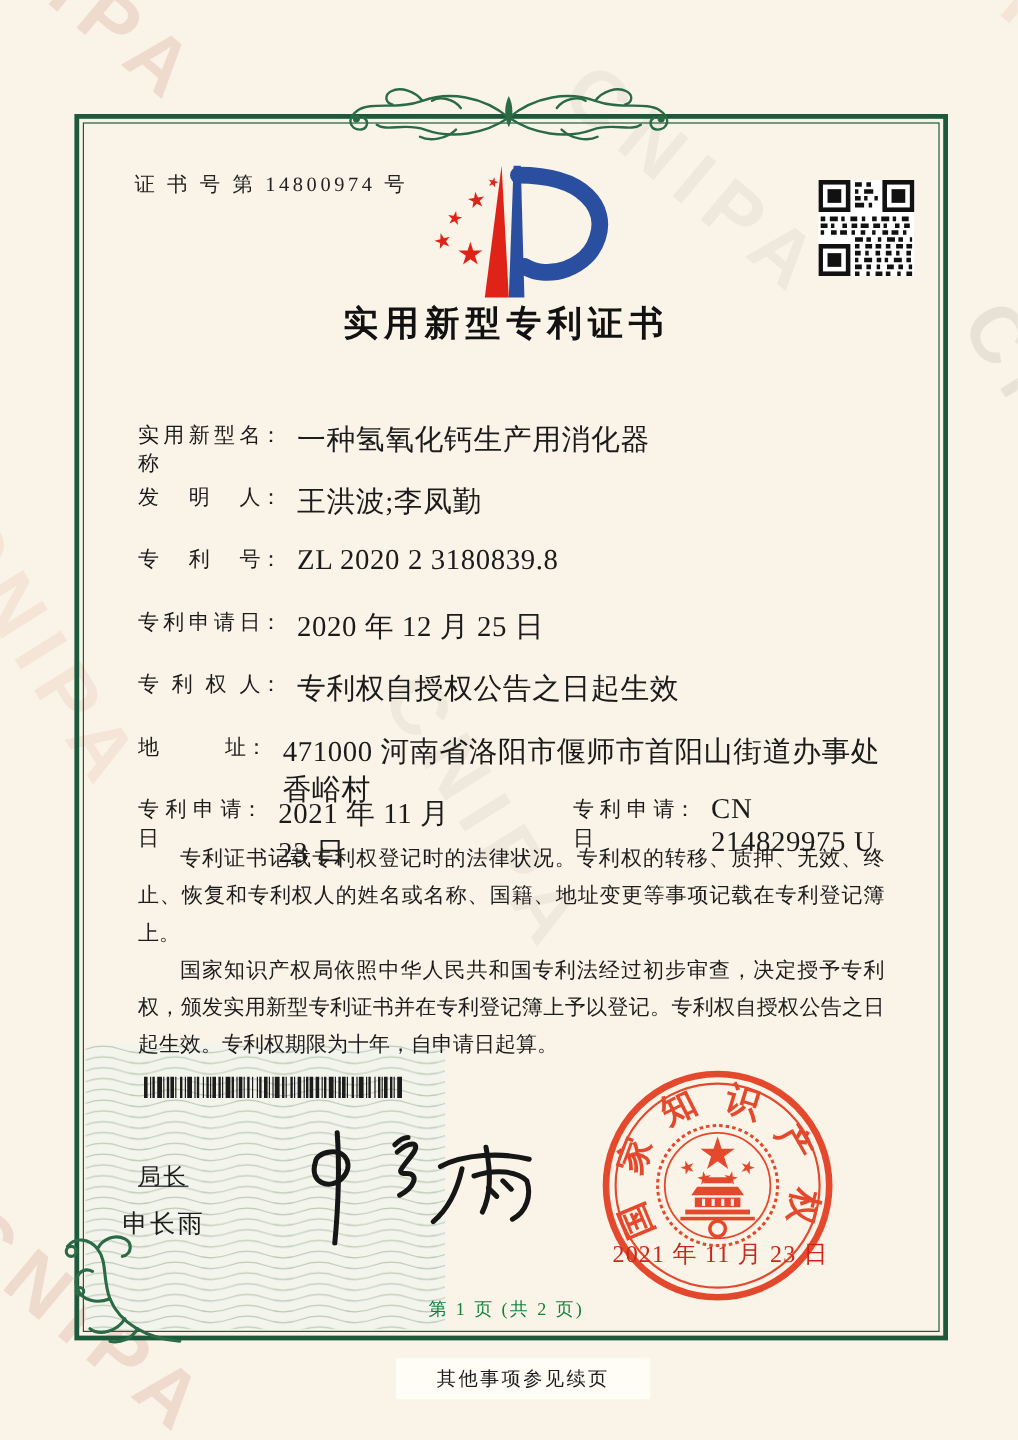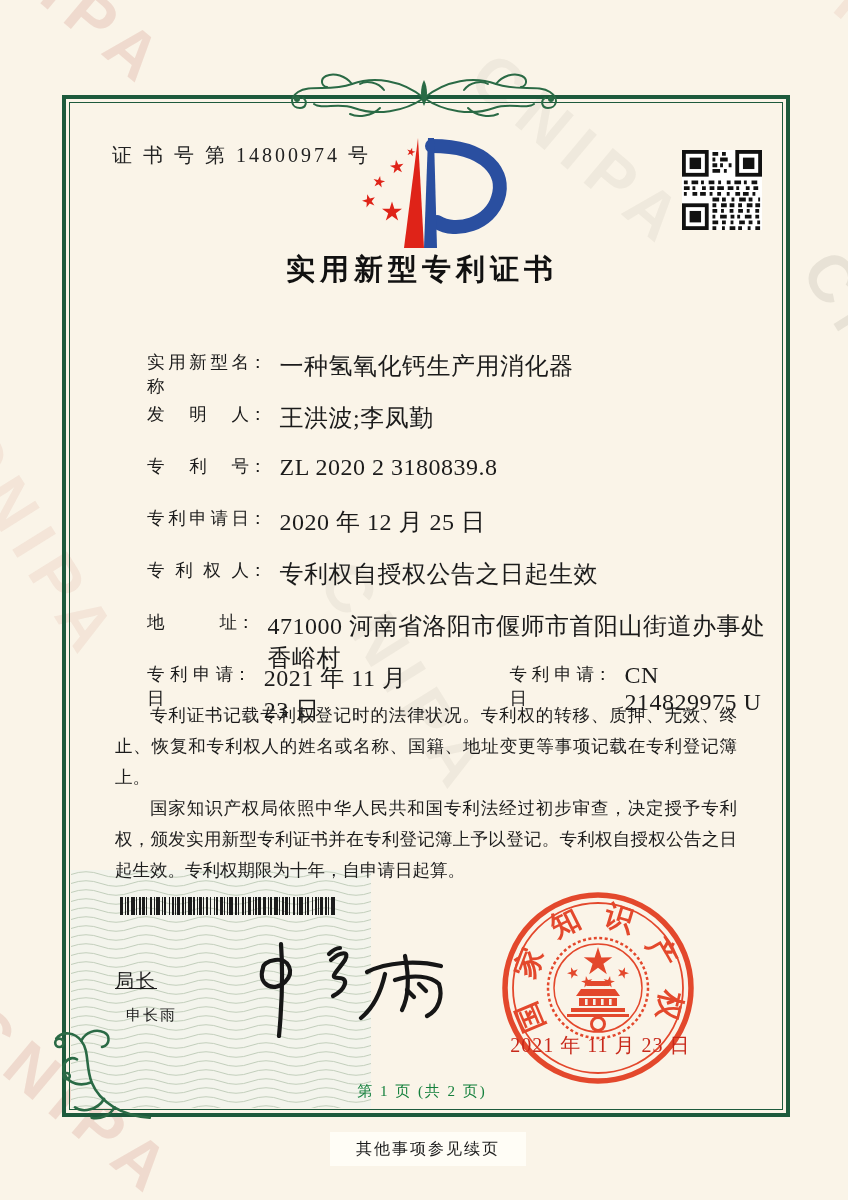--- a/index.html
+++ b/index.html
@@ -20,47 +20,47 @@
   .r40{transform:rotate(40deg);}
   .r58{transform:rotate(58deg);}
   
   .frame{position:absolute;left:62px;top:95px;width:720px;height:1014px;
          border:4px solid #1d5a3c;}
   .frame-inner{position:absolute;left:3px;top:3px;right:3px;bottom:3px;
          border:1px solid #1d5a3c;}
   .wave-band{position:absolute;left:5px;right:5px;bottom:5px;height:238px;}
   .ornament{position:absolute;pointer-events:none;}
   
-  .cert-no{position:absolute;left:112px;top:142px;font-size:20px;letter-spacing:3px;color:#222;}
+  .cert-no{position:absolute;left:112px;top:142px;font-size:17px;letter-spacing:3px;color:#222;}
   .logo{position:absolute;left:340px;top:138px;}
   .qr{position:absolute;left:682px;top:150px;}
   .title{position:absolute;left:62px;top:250px;width:720px;text-align:center;
          font-size:29px;font-weight:bold;letter-spacing:5px;color:#111;}
   
-  .fields{position:absolute;left:115px;top:350px;width:625px;margin-left:32px;}
+  .fields{position:absolute;left:115px;top:350px;width:625px;}
   .field-row{height:52px;display:flex;align-items:flex-start;font-size:18px;}
   .lbl{display:inline-block;width:102px;font-size:17.5px;text-align:justify;text-align-last:justify;}
   .colon{font-size:17.5px;}
   .val{margin-left:13px;font-size:24px;letter-spacing:0.5px;}
   .pair2{margin-left:72px;display:flex;}
   
   .body-text{position:absolute;left:115px;top:700px;width:622px;
              font-size:17.5px;line-height:31px;text-align:justify;color:#1c1c1c;}
   .body-text p{margin:0;text-indent:2em;}
   
   .barcode{position:absolute;left:120px;top:897px;}
   .sig-title{position:absolute;left:115px;top:968px;font-size:19px;letter-spacing:2px;text-decoration:underline;}
-  .sig-name{position:absolute;left:126px;top:1006px;font-size:15px;letter-spacing:2px;font-family:Liberation Mono, monospace;}
+  .sig-name{position:absolute;left:102px;top:1006px;font-size:21px;letter-spacing:2px;font-family:Liberation Mono, monospace;}
   .signature{position:absolute;left:245px;top:938px;}
   .seal{position:absolute;left:498px;top:888px;}
   .seal-date{position:absolute;left:508px;top:1032px;width:185px;text-align:center;
              font-size:20px;color:#c8281a;letter-spacing:1px;}
   .page-info{position:absolute;left:62px;top:1082px;width:720px;text-align:center;
              font-size:15px;letter-spacing:2px;color:#15803d;}
-  .footer-strip{position:absolute;left:330px;top:1132px;width:196px;height:34px;
+  .footer-strip{position:absolute;left:330px;top:1132px;width:212px;height:34px;
                 background:#fffdf6;display:flex;align-items:center;justify-content:center;
                 font-size:16px;letter-spacing:2px;color:#1c1c1c;}
 </style>
 </head>
 <body>
 
 <svg width="0" height="0" style="position:absolute">
   <defs>
     <path id="star" d="M0,-10 L2.23,-3.07 L9.51,-3.09 L3.61,1.17 L5.88,8.09 L0,3.8 L-5.88,8.09 L-3.61,1.17 L-9.51,-3.09 L-2.23,-3.07 Z"></path>
   </defs>

